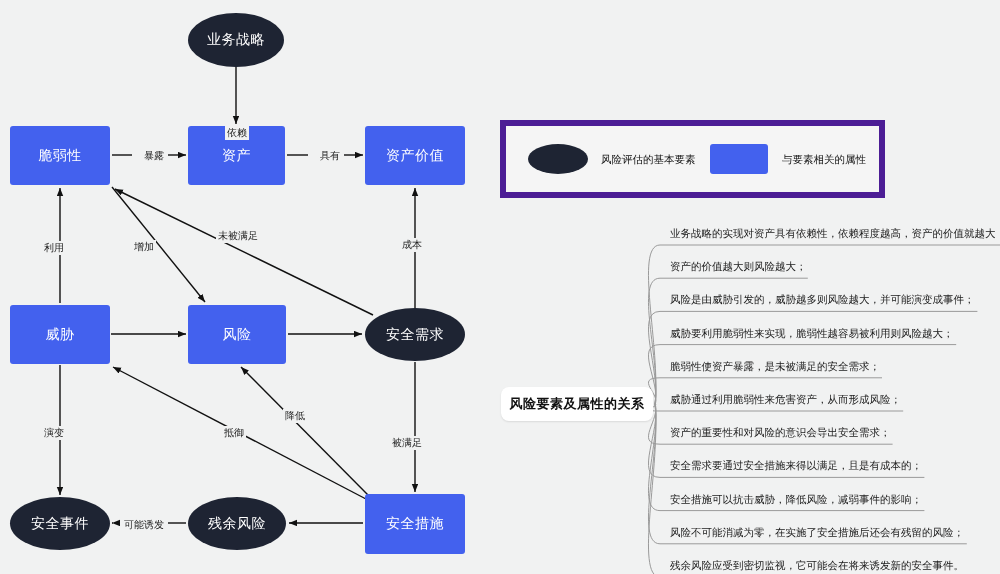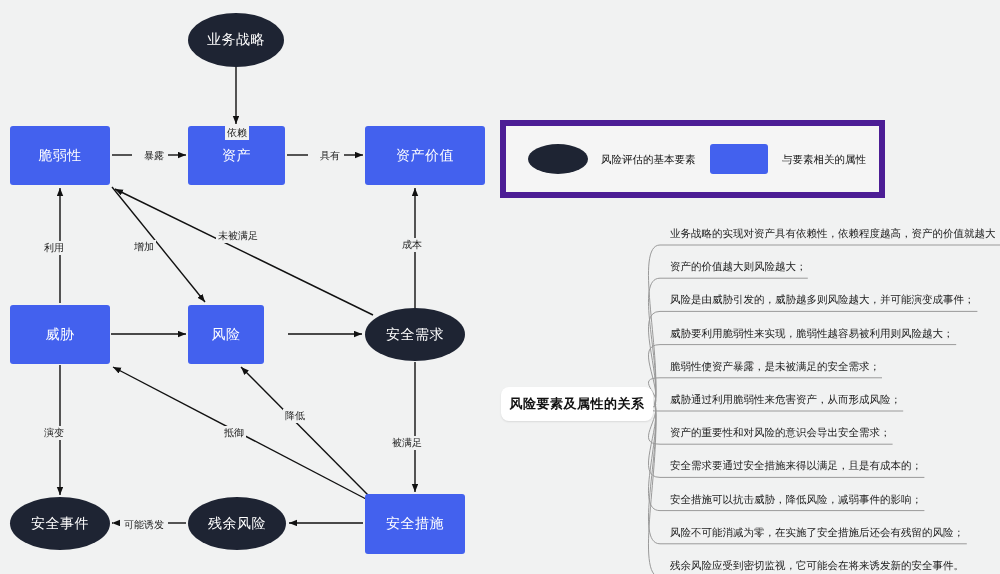--- a/index.html
+++ b/index.html
@@ -93,27 +93,27 @@
   <div id="nodes-layer">
       <div class="node ellipse" style="left: 188px; top: 13px; width: 96px; height: 54px;">
         <span>业务战略</span>
       </div>
       <div class="node rect" style="left: 10px; top: 126px; width: 100px; height: 59px;">
         <span>脆弱性</span>
       </div>
       <div class="node rect" style="left: 188px; top: 126px; width: 97px; height: 59px;">
         <span>资产</span>
       </div>
-      <div class="node rect" style="left: 365px; top: 126px; width: 120px; height: 59px;">
+      <div class="node rect" style="left: 365px; top: 126px; width: 100px; height: 59px;">
         <span>资产价值</span>
       </div>
       <div class="node rect" style="left: 10px; top: 305px; width: 100px; height: 59px;">
         <span>威胁</span>
       </div>
-      <div class="node rect" style="left: 188px; top: 305px; width: 76px; height: 59px;">
+      <div class="node rect" style="left: 188px; top: 305px; width: 98px; height: 59px;">
         <span>风险</span>
       </div>
       <div class="node ellipse" style="left: 365px; top: 308px; width: 100px; height: 53px;">
         <span>安全需求</span>
       </div>
       <div class="node ellipse" style="left: 10px; top: 497px; width: 100px; height: 53px;">
         <span>安全事件</span>
       </div>
       <div class="node ellipse" style="left: 188px; top: 497px; width: 98px; height: 53px;">
         <span>残余风险</span>

